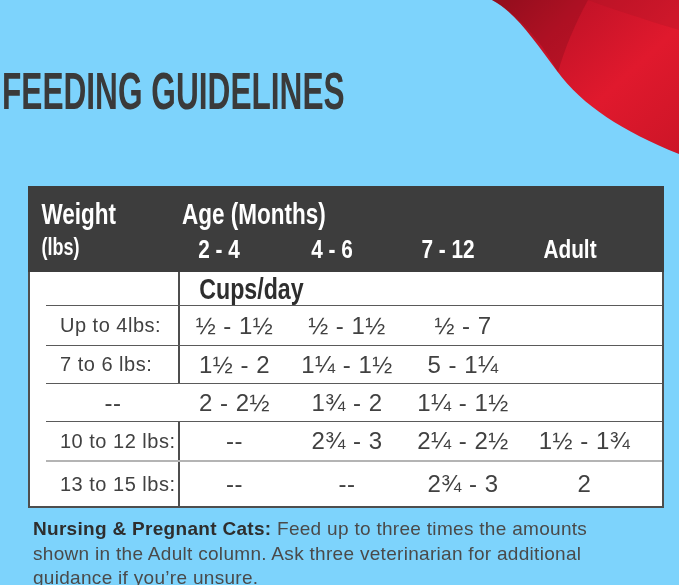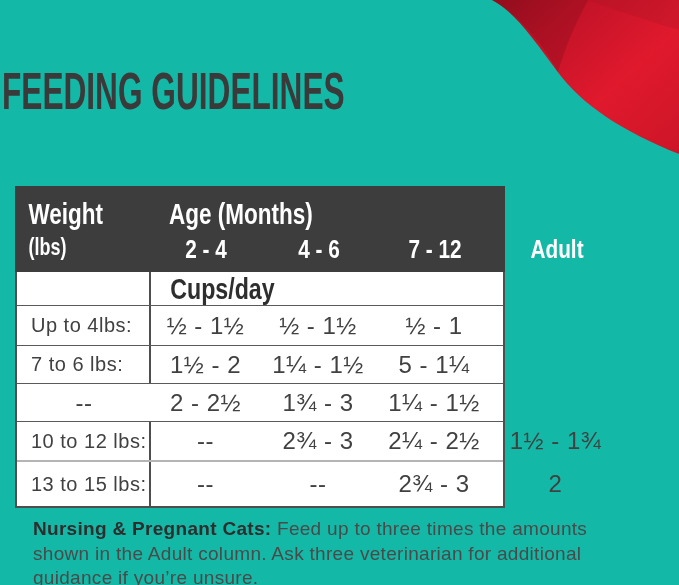--- a/index.html
+++ b/index.html
@@ -1,21 +1,21 @@
 <!DOCTYPE html>
 <html><head>
 <meta charset="utf-8">
 <style>
   * { margin: 0; padding: 0; box-sizing: border-box; }
   html, body { background: #ffffff; }
   .canvas {
     position: relative;
     width: 679px;
     height: 585px;
-    background: #14b8a6;
+    background: #7dd3fc;
     overflow: hidden;
     font-family: "Liberation Sans", sans-serif;
     color: #3a3a3a;
   }
 
   
   .swoosh {
     position: absolute;
     top: 0; left: 0;
     width: 679px; height: 170px;
@@ -31,21 +31,21 @@
     line-height: 51px;
     font-weight: 700;
     letter-spacing: 0px;
     color: #3a3a3a;
     transform: scaleX(0.62);
     transform-origin: left center;
     white-space: nowrap;
   }
 
   
-  .table-wrap { position: absolute; left: 15px; top: 186px; width: 490px; }
+  .table-wrap { position: absolute; left: 28px; top: 186px; width: 636px; }
 
   .thead {
     background: #3d3d3d;
     color: #ffffff;
     height: 86px;
     display: grid;
     grid-template-columns: 136px 110px 116px 116px 128px;
     grid-template-rows: 47px 39px;
   }
   .th-weight {
@@ -79,20 +79,21 @@
     border-left: 2px solid #4e4e4e;
     border-right: 2px solid #4e4e4e;
     border-bottom: 2px solid #4e4e4e;
     background: #ffffff;
   }
   .trow {
     display: grid;
     grid-template-columns: 134px 109px 116px 116px 127px;
     align-items: center;
     border-bottom: 1.5px solid #5a5a5a;
+    margin-left: 16px;
   }
   .trow:last-child { border-bottom: none; }
   .row-units  { height: 34px; }
   .row-thick-top { border-top: 2px solid #b4b4b4; }
   .trow.r1 { height: 40px; }
   .trow.r2, .trow.r3, .trow.r4 { height: 38px; }
   .trow.r4 { border-bottom: none; }
   .trow.r5 { height: 46px; }
 
   .wcell {
@@ -172,34 +173,34 @@
 
       <div class="trow row-units">
         <div class="wcell"></div>
         <div class="units-cell">Cups/day</div>
       </div>
 
       <div class="trow r1">
         <div class="wcell">Up to 4lbs:</div>
         <div class="vcell">½ - 1½</div>
         <div class="vcell">½ - 1½</div>
-        <div class="vcell">½ - 1</div>
+        <div class="vcell">½ - 7</div>
       </div>
 
       <div class="trow r2">
         <div class="wcell">7 to 6 lbs:</div>
         <div class="vcell">1½ - 2</div>
         <div class="vcell">1¼ - 1½</div>
         <div class="vcell">5 - 1¼</div>
       </div>
 
       <div class="trow r3">
         <div class="vcell">--</div>
         <div class="vcell">2 - 2½</div>
-        <div class="vcell">1¾ - 3</div>
+        <div class="vcell">1¾ - 2</div>
         <div class="vcell">1¼ - 1½</div>
       </div>
 
       <div class="trow r4">
         <div class="wcell">10 to 12 lbs:</div>
         <div class="vcell">--</div>
         <div class="vcell">2¾ - 3</div>
         <div class="vcell">2¼ - 2½</div>
         <div class="vcell">1½ - 1¾</div>
       </div>

